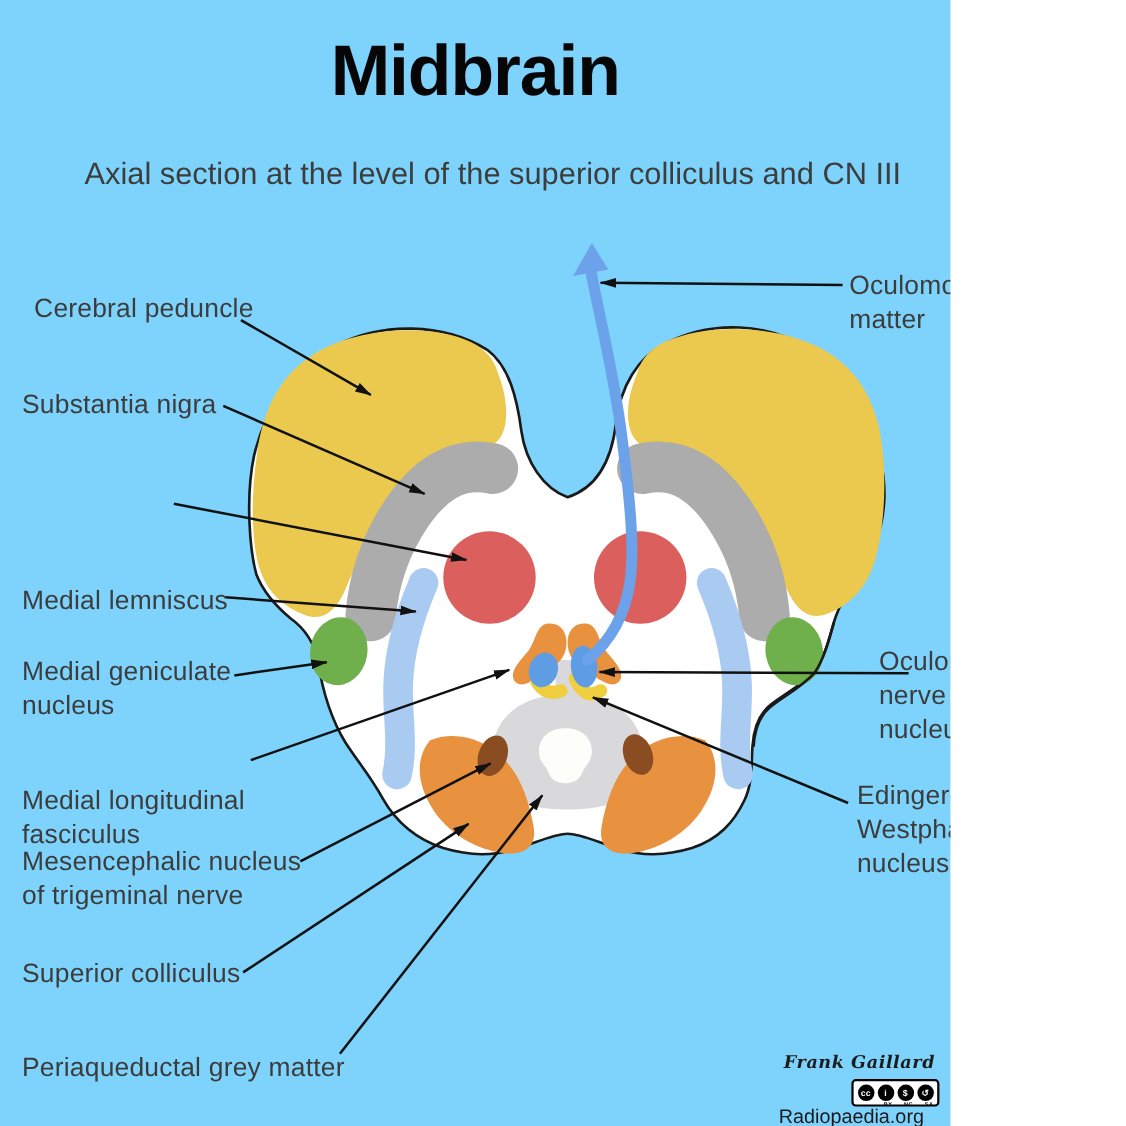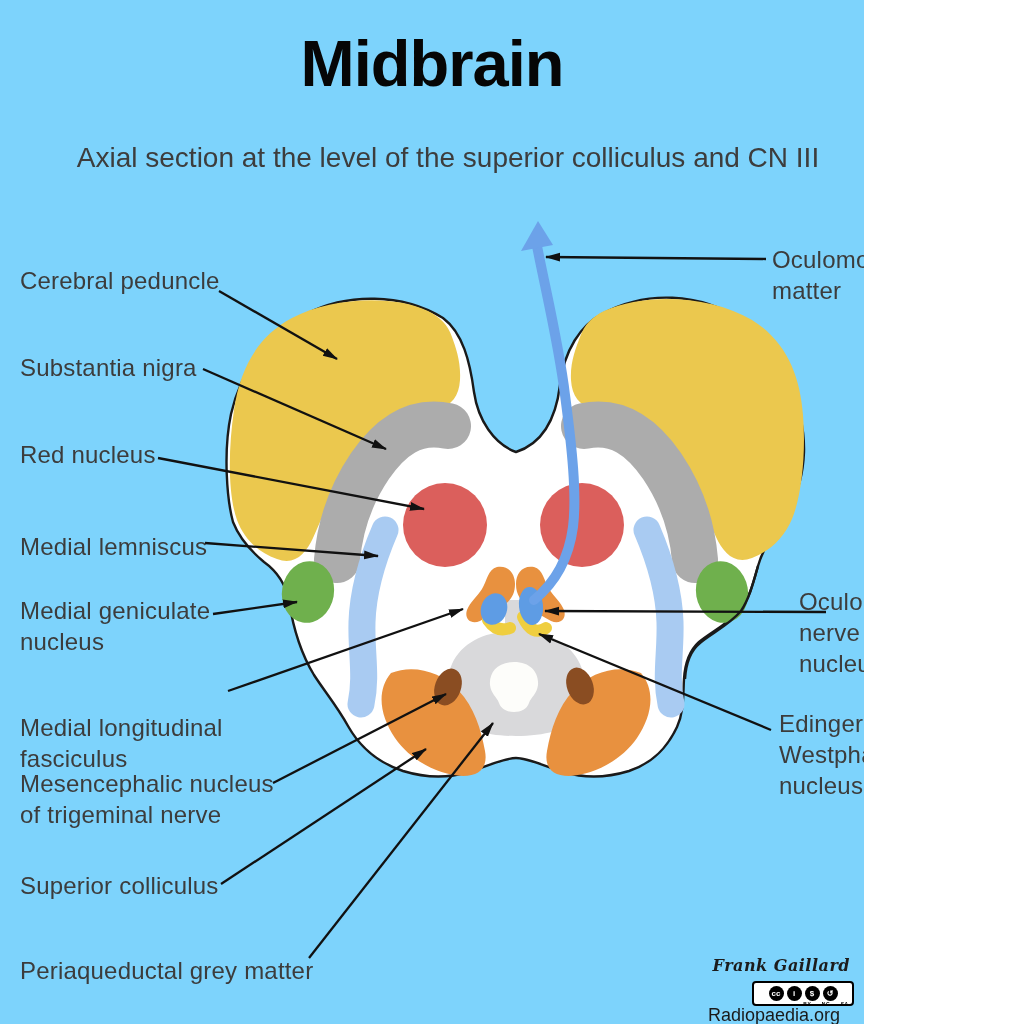--- a/index.html
+++ b/index.html
@@ -9,21 +9,21 @@
          font-size:65px;font-weight:bold;color:#060606;letter-spacing:-1px;}
   .subtitle{position:absolute;top:110px;left:16px;width:100%;text-align:center;
             font-size:28px;color:#3d3d3d;font-weight:normal;margin-top:32px;}
   .diagram-svg{position:absolute;left:0;top:0;width:1024px;height:1024px;}
   .lbl{position:absolute;font-size:24px;line-height:31px;color:#3c3c3c;
        white-space:pre-line;letter-spacing:0.2px;}
   .credit-sig{position:absolute;right:14px;top:956px;font-family:"DejaVu Serif",serif;
               font-style:italic;font-weight:bold;font-size:16px;color:#1c1c1c;letter-spacing:0.5px;}
   .cc-plate{position:absolute;right:10px;top:981px;width:72px;height:21px;
             border:2px solid #000;border-radius:4px;background:#fff;
-            display:flex;align-items:center;justify-content:space-around;padding:0 13px;}
+            display:flex;align-items:center;justify-content:space-around;padding:0 2px;}
   .cc-circle{width:15px;height:15px;border-radius:50%;background:#000;color:#fff;
              display:flex;align-items:center;justify-content:center;
              font-size:8px;font-weight:bold;line-height:1;flex:0 0 auto;}
   .cc-sub{position:absolute;right:10px;top:1001px;width:76px;display:flex;
           justify-content:space-around;padding-left:20px;box-sizing:border-box;
           font-size:5px;font-weight:bold;color:#000;letter-spacing:0.5px;}
   .site-credit{position:absolute;right:24px;top:1005px;font-size:18px;color:#1a1a1a;}
 </style>
 </head>
 <body>
@@ -124,23 +124,22 @@
       <line x1="228" y1="691" x2="463" y2="609" marker-end="url(#ah)" stroke="#111111"></line>
       <line x1="273" y1="783" x2="446" y2="694" marker-end="url(#ah)" stroke="#111111"></line>
       <line x1="221" y1="884" x2="426" y2="749" marker-end="url(#ah)" stroke="#111111"></line>
       <line x1="309" y1="958" x2="493" y2="723" marker-end="url(#ah)" stroke="#111111"></line>
       <line x1="766" y1="259" x2="546" y2="257" marker-end="url(#ah)" stroke="#111111"></line>
       <line x1="826" y1="612" x2="545" y2="611" marker-end="url(#ah)" stroke="#111111"></line>
       <line x1="771" y1="730" x2="539" y2="634" marker-end="url(#ah)" stroke="#111111"></line>
     </g>
   </svg>
 
-  <div class="lbl" style="left:20px;top:265px">Cerebral peduncle</div>
+  <div class="lbl" style="left:31px;top:265px">Cerebral peduncle</div>
   <div class="lbl" style="left:20px;top:352px">Substantia nigra</div>
-  <div class="lbl" style="left:20px;top:439px">Red nucleus</div>
   <div class="lbl" style="left:20px;top:531px">Medial lemniscus</div>
   <div class="lbl" style="left:20px;top:595px">Medial geniculate
 nucleus</div>
   <div class="lbl" style="left:20px;top:712px">Medial longitudinal
 fasciculus</div>
   <div class="lbl" style="left:20px;top:768px">Mesencephalic nucleus
 of trigeminal nerve</div>
   <div class="lbl" style="left:20px;top:870px">Superior colliculus</div>
   <div class="lbl" style="left:20px;top:955px">Periaqueductal grey matter</div>
   <div class="lbl" style="left:772px;top:244px">Oculomotor  matter</div>

